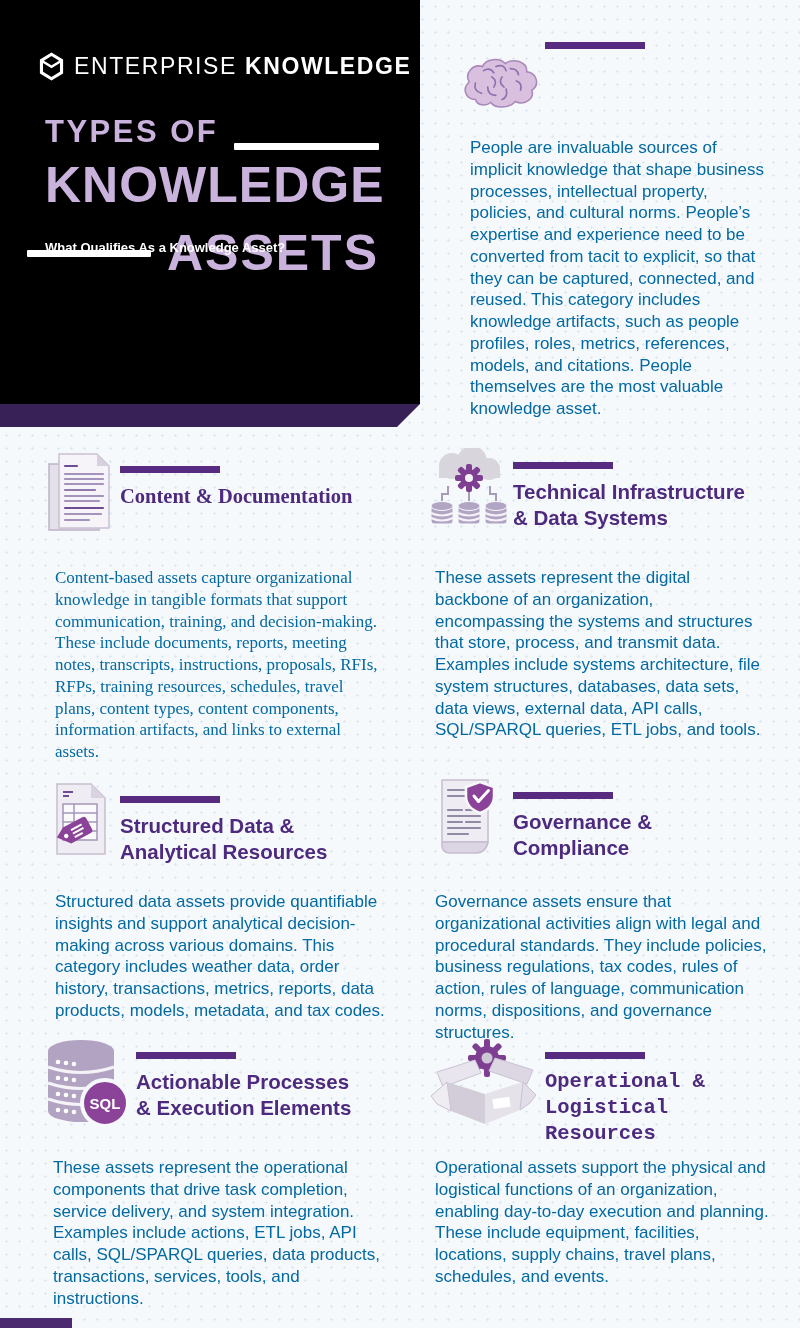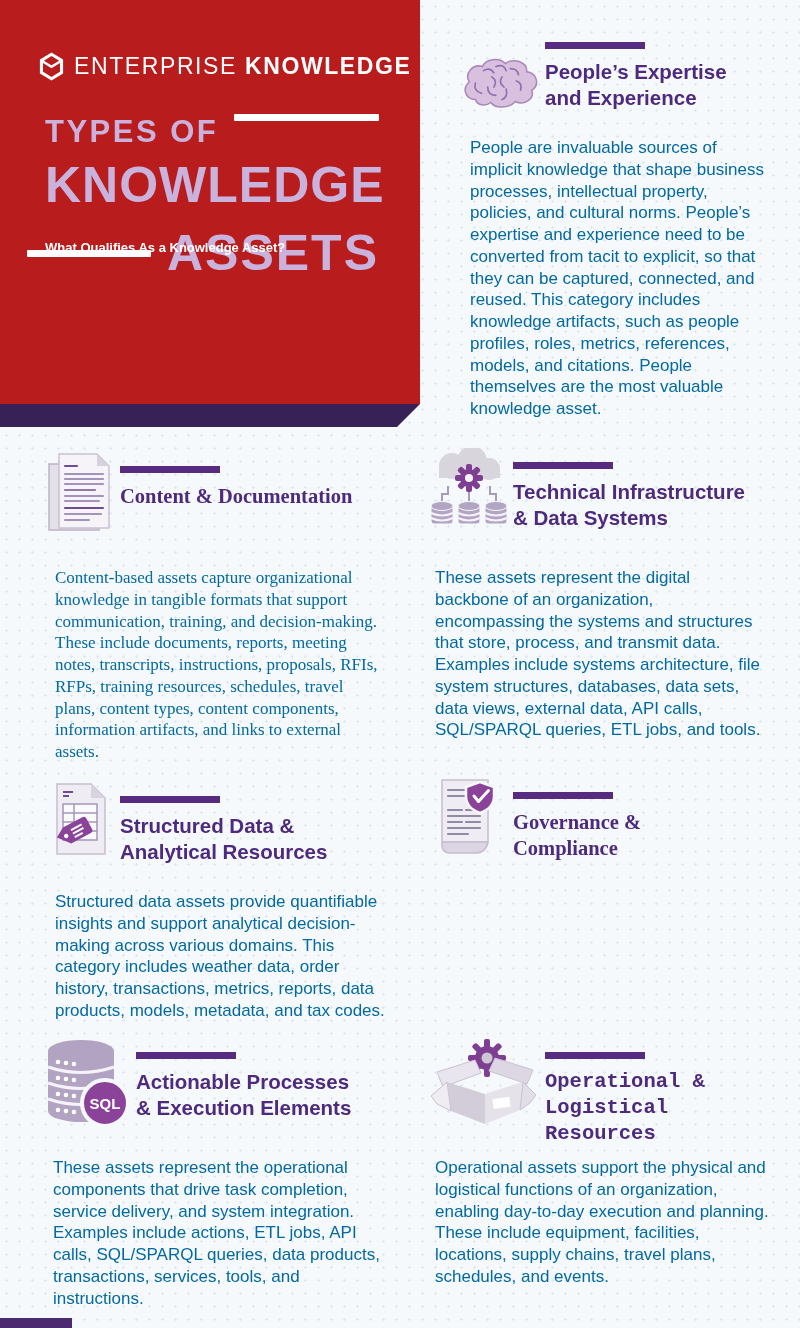--- a/index.html
+++ b/index.html
@@ -7,32 +7,32 @@
     width:800px;height:1328px;position:relative;overflow:hidden;
     font-family:"Liberation Sans", sans-serif;
     background-color:#f5f9fc;
     background-image:radial-gradient(#dde8f0 1.1px, transparent 1.1px);
     background-size:13px 13px;
     color:#41414b;
   }
   
   .header-block{
     position:absolute;left:0;top:0;width:420px;height:404px;
-    background:#b91c1c;z-index:2;
+    background:#000000;z-index:2;
   }
   .header-fold{
     position:absolute;left:0;top:404px;width:420px;height:23px;
     background:#372157;z-index:1;
     clip-path:polygon(0 0,100% 0,calc(100% - 23px) 100%,0 100%);
   }
   .logo-row{position:absolute;left:38px;top:52px;display:flex;align-items:center;gap:9px;}
   .logo-text{color:#ffffff;font-size:23px;letter-spacing:1.6px;white-space:nowrap;}
   .logo-text .bold{font-weight:700;}
   .title-wrap{position:absolute;left:45px;top:114px;width:334px;}
-  .title-row1{display:flex;align-items:flex-start;gap:16px;}
+  .title-row1{display:flex;align-items:flex-end;gap:16px;}
   .t-line1{color:#c9b2dc;font-weight:800;font-size:31px;letter-spacing:2.5px;white-space:nowrap;}
   .rule{background:#ffffff;height:7px;border-radius:1px;}
   .rule.grow{flex:1;}
   .t-line2{color:#c9b2dc;font-weight:800;font-size:50px;letter-spacing:1px;margin-top:6px;white-space:nowrap;}
   .title-row3{display:flex;align-items:center;gap:16px;margin-top:10px;justify-content:flex-end;}
   .rule.fixed{flex:0 0 124px;}
   .t-line3{color:#c9b2dc;font-weight:800;font-size:50px;letter-spacing:2px;flex:1;text-align:right;white-space:nowrap;}
   .qualifies-h{position:absolute;left:45px;top:240px;width:340px;color:#ffffff;font-weight:700;font-size:13px;}
   .qualifies-p{position:absolute;left:45px;top:268px;width:336px;color:#dcd2e8;font-size:17.2px;line-height:1.33;}
   
@@ -91,22 +91,20 @@
             <path d="M26 30 q0 8 8 8"></path>
             <path d="M44 32 q2 8 -4 10"></path>
           <path d="M54 24 q6 2 4 9"></path>
             <path d="M30 20 q6 4 2 10"></path>
             <path d="M40 20 q-4 6 2 10"></path>
         </g>
       </svg>
     </div>
     <div class="head-text">
       <div class="bar"></div>
-      <h3>People’s Expertise
-and Experience</h3>
     </div>
   </div>
   <p>People are invaluable sources of implicit knowledge that shape business processes, intellectual property, policies, and cultural norms. People’s expertise and experience need to be converted from tacit to explicit, so that they can be captured, connected, and reused. This category includes knowledge artifacts, such as people profiles, roles, metrics, references, models, and citations. People themselves are the most valuable knowledge asset.</p>
 </section>
 
 <section class="card" style="left:40px;top:452px;width:362px;font-family:Liberation Serif, serif;">
   <div class="card-head" style="height:100px;">
     <div class="icon-wrap" style="width:80px;">
       <svg width="66" height="82" viewBox="0 0 66 82">
         <path d="M2 12 h40 l10 10 v56 h-50 z" fill="#e4e0ea" stroke="#bcb3c7" stroke-width="1.5"></path>
@@ -196,21 +194,21 @@
     <div class="head-text">
       <div class="bar"></div>
       <h3>Structured Data &amp;
 Analytical Resources</h3>
     </div>
   </div>
   <p>Structured data assets provide quantifiable insights and support analytical decision-making across various domains. This category includes weather data, order history, transactions, metrics, reports, data products, models, metadata, and tax codes.</p>
 </section>
 
 <section class="card" style="left:420px;top:778px;width:362px;">
-  <div class="card-head" style="height:98px;font-family:Liberation Serif, serif;">
+  <div class="card-head" style="height:98px;">
     <div class="icon-wrap" style="width:93px;">
       <svg width="66" height="84" viewBox="0 0 66 84">
         <path d="M8 2 h46 v62 h-46 z" fill="#efecf3" stroke="#c6bdd0" stroke-width="1.5"></path>
         <path d="M8 64 h46 q-2 11 -13 11 h-25 q-9 0 -8 -11 z" fill="#dcd5e3" stroke="#c6bdd0" stroke-width="1.5"></path>
         <g stroke-width="2.2" stroke-linecap="round" fill="none" stroke="#938aa5">
           <path d="M14 12 h16 M14 18 h16"></path>
           <path d="M14 32 h14 M32 32 h14"></path>
           <path d="M14 38 h32"></path>
           <path d="M14 44 h14 M32 44 h14"></path>
           <path d="M14 50 h32"></path>
@@ -219,20 +217,21 @@
         <path d="M46 4 l14 5 v9 q0 12 -14 17 q-14 -5 -14 -17 v-9 z" fill="#8b4399" stroke="#f5f9fc" stroke-width="2.5"></path>
         <path d="M40 18 l4.5 5.5 l10 -11" stroke="#ffffff" stroke-width="3" fill="none" stroke-linecap="round" stroke-linejoin="round"></path>
       </svg>
     </div>
     <div class="head-text">
       <div class="bar"></div>
       <h3>Governance &amp;
 Compliance</h3>
     </div>
   </div>
+  <p>Governance assets ensure that organizational activities align with legal and procedural standards. They include policies, business regulations, tax codes, rules of action, rules of language, communication norms, dispositions, and governance structures.</p>
 </section>
 
 <section class="card" style="left:38px;top:1038px;width:366px;">
   <div class="card-head" style="height:104px;">
     <div class="icon-wrap" style="width:98px;">
       <svg width="90" height="92" viewBox="0 0 90 92">
         <g fill="#b2a3c3">
           <rect x="6" y="13" width="66" height="60"></rect>
           <ellipse cx="39" cy="13" rx="33" ry="11"></ellipse>
           <ellipse cx="39" cy="73" rx="33" ry="11"></ellipse>

